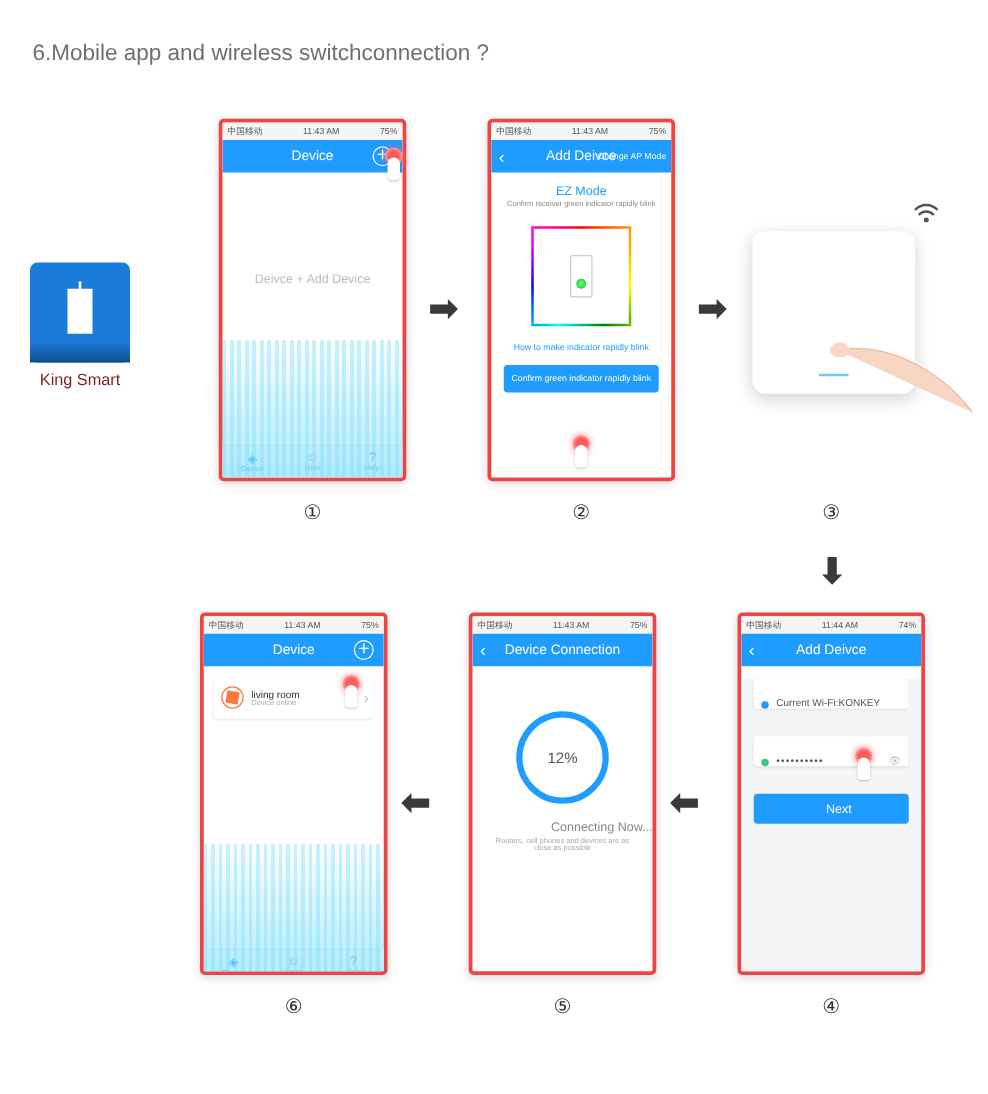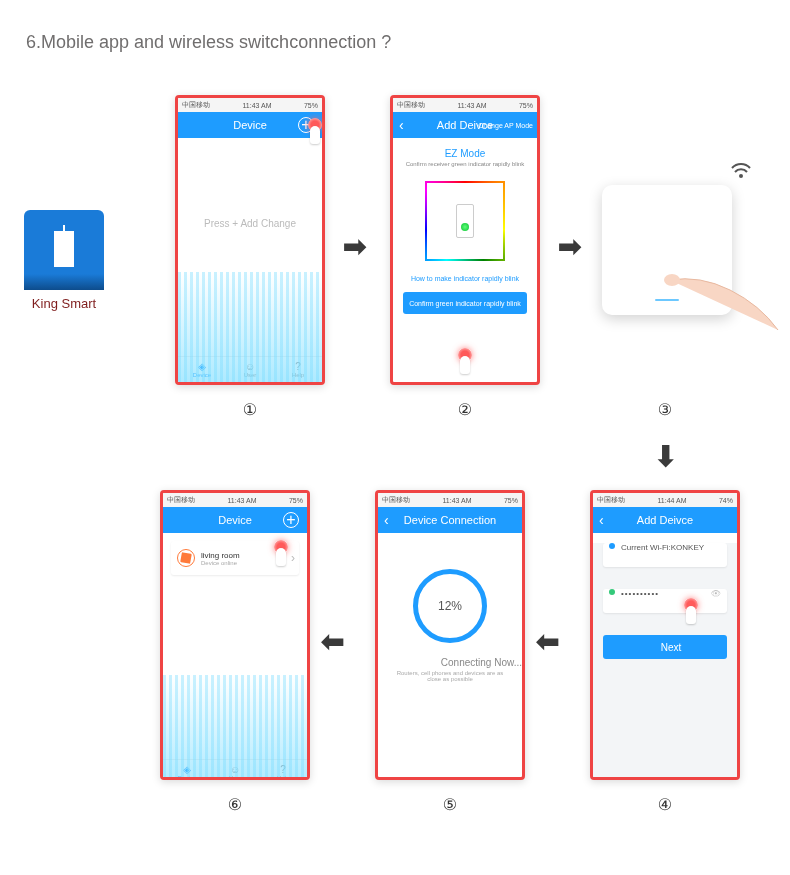--- a/index.html
+++ b/index.html
@@ -37,21 +37,21 @@
   .p2-dev { position:absolute; top:50%; left:50%; width:18px; height:34px; border:1px solid #ccc; border-radius:2px; transform:translate(-50%,-50%); z-index:1; }
   .p2-dev::after { content:""; position:absolute; bottom:6px; left:50%; transform:translateX(-50%); width:8px; height:8px; background:radial-gradient(circle,#5eff7a,#0ac030); border-radius:50%; }
   .p2-link { text-align:center; font-size:7px; color:#1e9cff; margin-top:6px; }
   .p2-btn { margin:10px 10px 0; height:22px; background:#1e9cff; color:#fff; font-size:7px; display:flex; align-items:center; justify-content:center; border-radius:3px; }
   
   .switch { position:absolute; width:130px; height:130px; background:#fff; border-radius:10px; box-shadow:0 4px 14px rgba(0,0,0,.18); }
   .switch::after { content:""; position:absolute; bottom:14px; left:50%; width:24px; height:2px; background:#6cc8ff; transform:translateX(-50%); border-radius:2px; }
   .wifi-icon { position:absolute; font-size:18px; color:#555; }
   .hand-path { position:absolute; }
   
-  .p4-field { margin:10px 10px 22px; height:24px; background:#fff; border-radius:3px; display:flex; align-items:flex-start; padding:0 6px; font-size:8px; color:#555; box-shadow:0 1px 2px rgba(0,0,0,.08); }
+  .p4-field { margin:10px 10px 22px; height:24px; background:#fff; border-radius:3px; display:flex; align-items:flex-end; padding:0 6px; font-size:8px; color:#555; box-shadow:0 1px 2px rgba(0,0,0,.08); }
   .p4-field .bullet { width:6px; height:6px; border-radius:50%; margin-right:6px; }
   .p4-next { margin:6px 10px; height:24px; background:#1e9cff; color:#fff; font-size:10px; display:flex; align-items:center; justify-content:center; border-radius:3px;padding-left:12px; }
   
   .p5-circle { width:74px; height:74px; border:5px solid #1e9cff; border-radius:50%; margin:36px auto 14px; display:flex; align-items:center; justify-content:center; font-size:12px; color:#555; }
   .p5-t1 { text-align:right; font-size:10px; color:#888; }
   .p5-t2 { text-align:center; font-size:6px; color:#aaa; margin-top:2px; padding:0 12px; }
   
   .p6-row { margin:8px 8px; height:34px; background:#fff; border-radius:3px; display:flex; align-items:center; padding:0 6px; box-shadow:0 1px 2px rgba(0,0,0,.08); position:relative; }
   .p6-row .ico { width:18px; height:18px; border:1.5px solid #ff7a3a; border-radius:50%; margin-right:6px; position:relative; }
   .p6-row .ico::after{ content:""; position:absolute; inset:3px; background:#ff7a3a; border-radius:1px; transform:rotate(10deg);}
@@ -74,21 +74,21 @@
   <div class="statusbar">
     <span>中国移动</span>
       <span>11:43 AM</span>
       <span>75%</span>
   </div>
   <div class="navbar">
     <span>Device</span>
     <span class="plus">+</span>
   </div>
   <div class="body equalizer">
-    <div class="p1-hint">Press + Add Change</div>
+    <div class="p1-hint">Deivce + Add Device</div>
     <div class="tabbar">
       <div class="tab active">
           <span class="ico">◈</span>
           <span>Device</span>
         </div>
       <div class="tab">
           <span class="ico">☺</span>
           <span>User</span>
         </div>
       <div class="tab">

